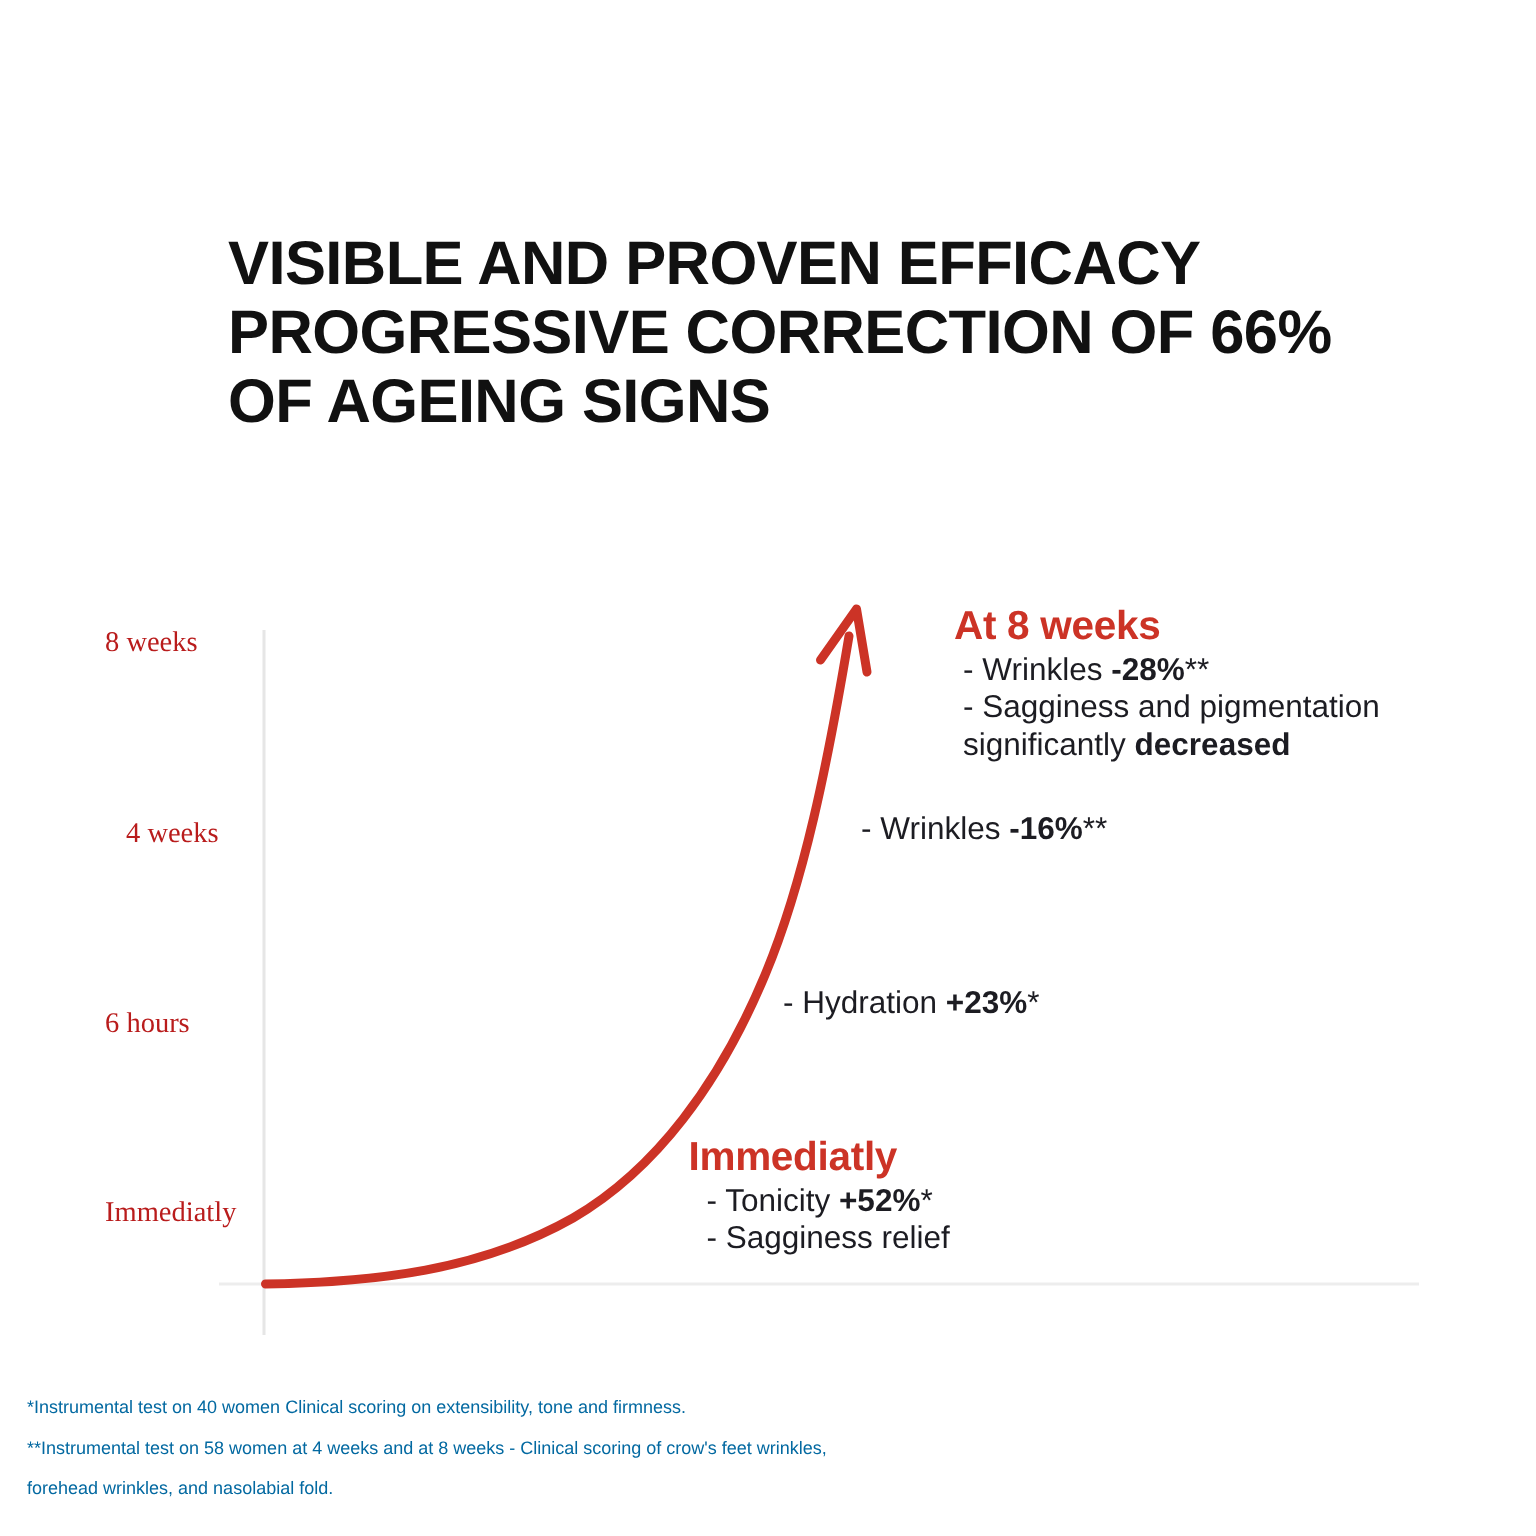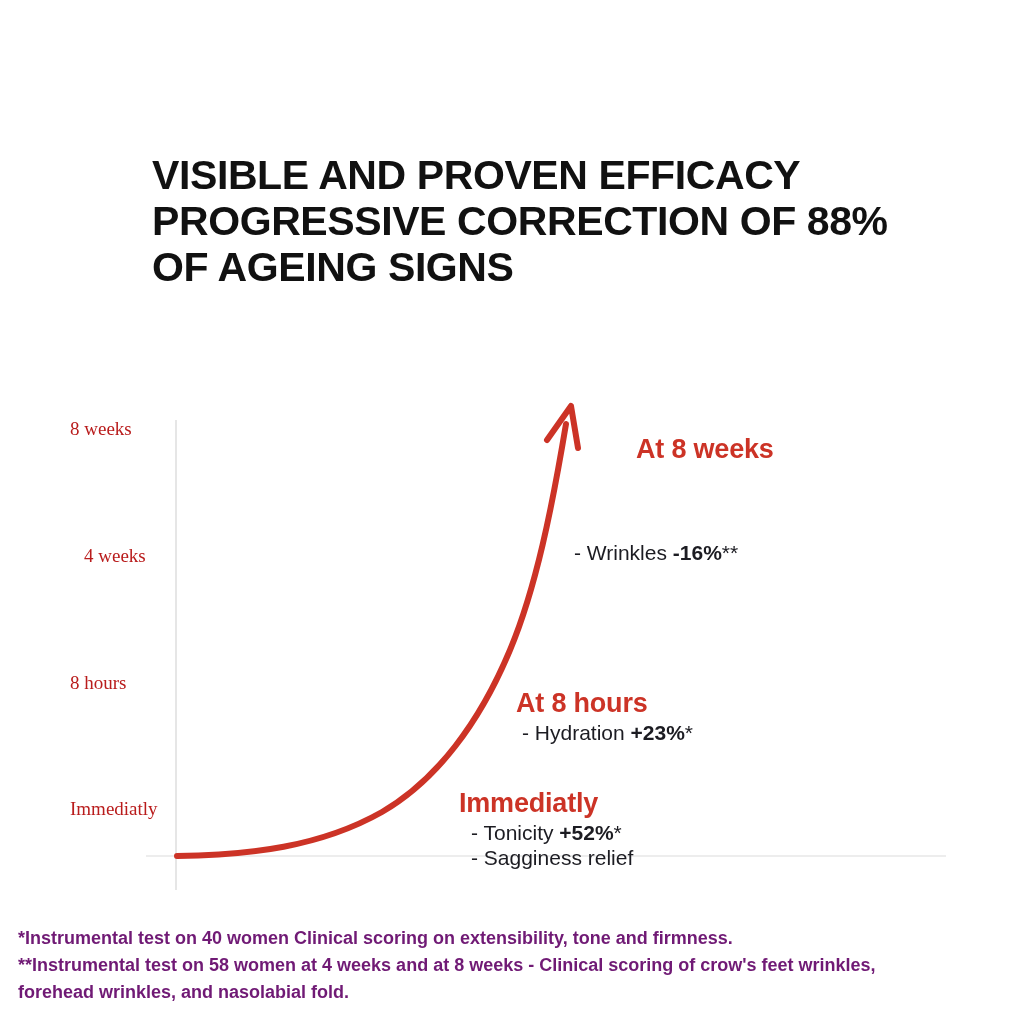--- a/index.html
+++ b/index.html
@@ -93,21 +93,20 @@
     position: absolute;
     white-space: nowrap;
   }
   .callout-title {
     font-family: "Liberation Sans", sans-serif;
     font-weight: 700;
     font-size: 27px;
     line-height: 31px;
     letter-spacing: -0.2px;
     margin-bottom: 1px;
-    margin-top: 32px;
   }
   .callout-line {
     font-family: "Liberation Sans", sans-serif;
     font-weight: 400;
     font-size: 21px;
     line-height: 25px;
     color: #1c1c22;
     white-space: nowrap;
   }
   .callout-line b {
@@ -130,66 +129,70 @@
   #callout-4weeks .callout-body { }
   #callout-8hours .callout-body { margin-left: 10px; }
 
   
   #footnotes {
     position: absolute;
     left: 18px;
     top: 925px;
     width: 960px;
     font-family: "Liberation Sans", sans-serif;
-    font-weight: 700;
-    font-size: 18px;
+    font-weight: 400;
+    font-size: 12px;
     line-height: 27px;
-    color: #701a75;
+    color: #0369a1;
   }
   #footnotes div { white-space: pre-wrap; }
 </style>
 </head>
 <body style="background: rgb(255, 255, 255);">
 
 <div id="page">
 
   <div id="title" style="color: rgb(17, 17, 17);">VISIBLE AND PROVEN EFFICACY
-PROGRESSIVE CORRECTION OF 88%
+PROGRESSIVE CORRECTION OF 66%
 OF AGEING SIGNS</div>
 
   <div id="chart">
 
     <div id="axis-v" style="background: rgb(230, 230, 230);"></div>
     <div id="axis-h"></div>
 
     <svg id="curve-svg" viewBox="0 0 1024 1024" preserveAspectRatio="none" aria-hidden="true">
       <path d="M 177 856
                C 250 855, 320 847, 382 812
                C 437 780, 480 722, 510 650
                C 536 588, 552 508, 566 424" fill="none" stroke="#CC3326" stroke-width="6" stroke-linecap="round" stroke-linejoin="round"></path>
       <path d="M 547 440 L 571 406 L 578 448" fill="none" stroke="#CC3326" stroke-width="6" stroke-linecap="round" stroke-linejoin="round"></path>
     </svg>
 
     <div class="ytick" id="ytick-0">Immediatly</div>
-    <div class="ytick" id="ytick-1">8 hours</div>
+    <div class="ytick" id="ytick-1">6 hours</div>
     <div class="ytick" id="ytick-2">4 weeks</div>
     <div class="ytick" id="ytick-3">8 weeks</div>
 
     <div class="callout" id="callout-8weeks">
       <div class="callout-title" style="color: rgb(204, 51, 38);">At 8 weeks</div>
+      <div class="callout-body">
+        <div class="callout-line"><span>- Wrinkles </span><b>-28%</b><span>**</span></div>
+        <div class="callout-line">- Sagginess and pigmentation</div>
+        <div class="callout-line"><span>significantly </span><b>decreased</b></div>
+      </div>
     </div>
 
     <div class="callout" id="callout-4weeks">
       <div class="callout-body">
         <div class="callout-line"><span>- Wrinkles </span><b>-16%</b><span>**</span></div>
       </div>
     </div>
 
     <div class="callout" id="callout-8hours">
-      <div class="callout-title" style="color: rgb(204, 51, 38);">At 8 hours</div>
       <div class="callout-body">
         <div class="callout-line"><span>- Hydration </span><b>+23%</b><span>*</span></div>
       </div>
     </div>
 
     <div class="callout" id="callout-immediatly">
       <div class="callout-title" style="color: rgb(204, 51, 38);">Immediatly</div>
       <div class="callout-body">
         <div class="callout-line"><span>- Tonicity </span><b>+52%</b><span>*</span></div>
         <div class="callout-line">- Sagginess relief</div>

